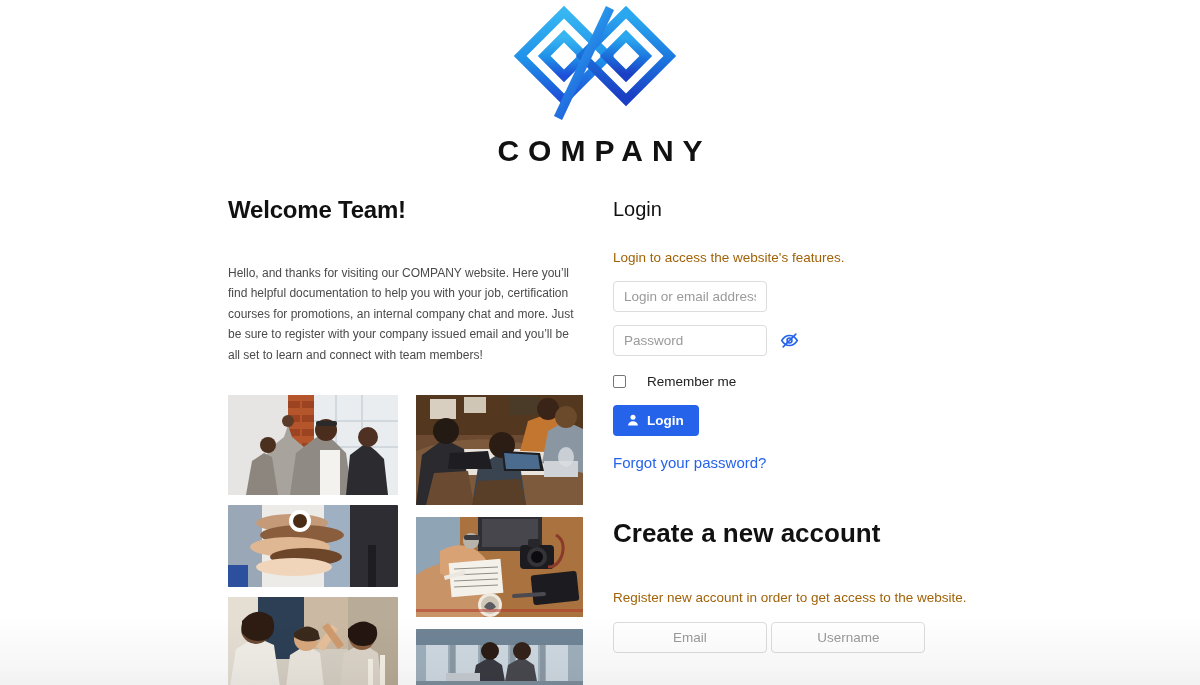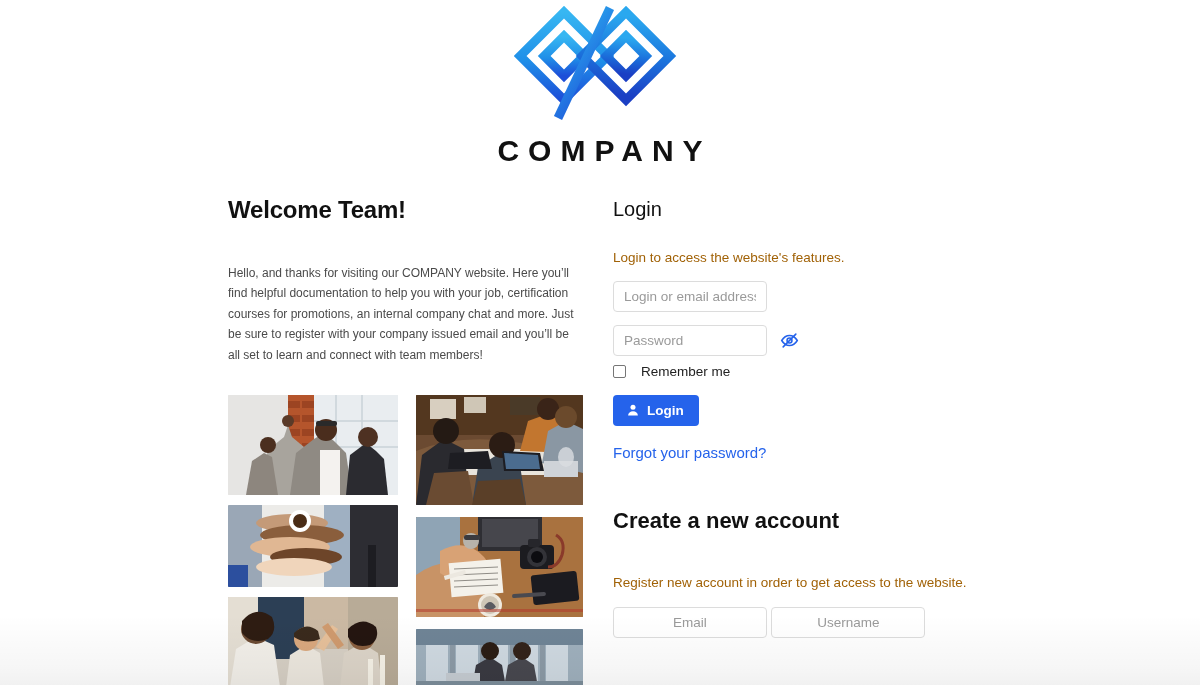--- a/index.html
+++ b/index.html
@@ -104,21 +104,21 @@
   .gcol-b .shot { margin-bottom: 12px; }
   
   h2.sec {
     font-size: 20px;
     font-weight: 400;
     color: #111111;
     margin: 0;
     line-height: 1.25;
   }
   h2.sec.create {
-    font-size: 22px;
+    font-size: 26px;
     font-weight: 700;
   }
   p.sec-sub {
     font-size: 13.5px;
     color: #a16207;
     margin: 27px 0 0 0;
     line-height: 1.4;
   }
   .field {
     margin-top: 13px;
@@ -139,22 +139,22 @@
   .eye-btn {
     margin-top: 13px;
     width: 20px; height: 20px;
     border: none; background: none; padding: 0;
     cursor: pointer;
     display: flex; align-items: center; justify-content: center;
   }
   .remember {
     display: flex;
     align-items: center;
-    margin-top: 8px;
-    gap: 15px;
+    margin-top: 18px;
+    gap: 21px;
   }
   .cb {
     width: 13px; height: 13px;
     border: 1px solid #767676;
     border-radius: 2px;
     background: #fff;
     display: block;
   }
   .remember-label {
     font-size: 13.5px;

